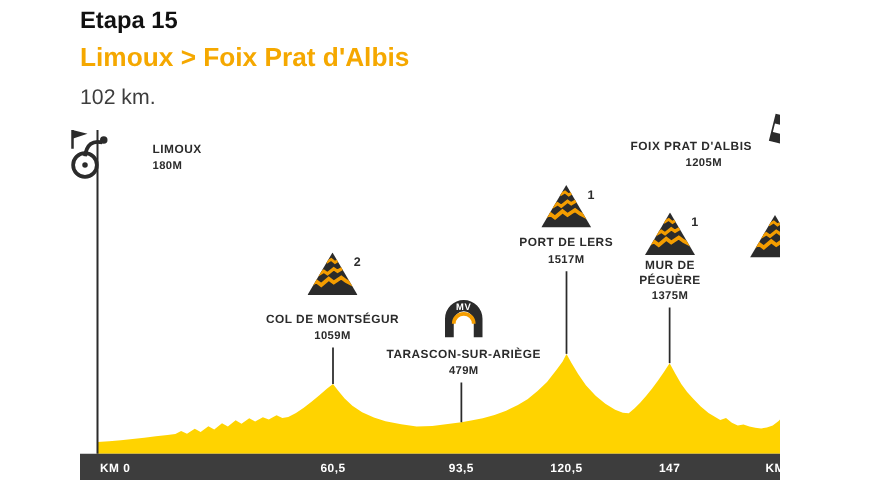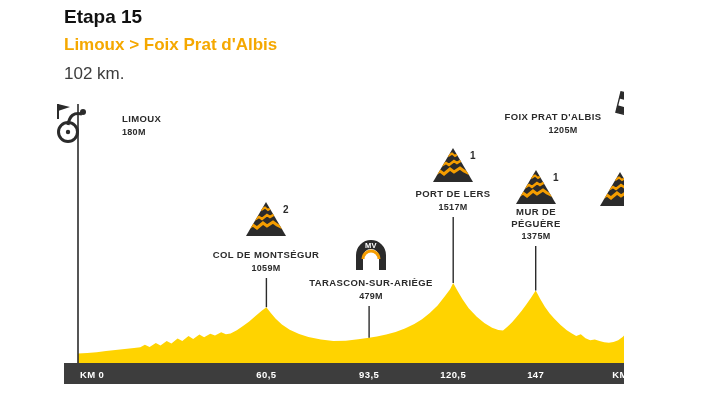--- a/index.html
+++ b/index.html
@@ -1,21 +1,21 @@
 <!DOCTYPE html>
 <html><head>
 <meta charset="utf-8">
 <style>
   *{box-sizing:border-box}
   html,body{margin:0;padding:0;background:#fff}
   body{font-family:"Liberation Sans",sans-serif}
   .page{position:relative;width:624px;height:400px;background:#fff;overflow:hidden}
   .hdr{position:absolute;left:64px;top:6px}
   .hdr h1{font-size:19px;font-weight:bold;color:#111;margin:0 0 7px}
-  .hdr h2{font-size:17px;font-weight:bold;color:#f5a800;margin:0 0 9px}
+  .hdr h2{font-size:21px;font-weight:bold;color:#f5a800;margin:0 0 9px}
   .hdr .dist{font-size:17px;color:#3d3d3d}
   .chart-wrap{position:absolute;left:0;top:90px;width:712px;height:310px}
   svg text{font-family:"Liberation Sans",sans-serif}
   .mname{font-size:9.5px;font-weight:bold;fill:#2b2b2b;letter-spacing:.4px}
   .melev{font-size:9px;font-weight:bold;fill:#2b2b2b;letter-spacing:.3px}
   .cat{font-size:10px;font-weight:bold;fill:#2b2b2b}
   .km-label{font-size:9.5px;font-weight:bold;fill:#fff;letter-spacing:.4px}
   .mv-label{font-size:7.5px;font-weight:bold;fill:#fff;letter-spacing:.5px}
   .axis{stroke:#2b2b2b;stroke-width:1.6}
   .icon-stroke{stroke:#2b2b2b;fill:none}

